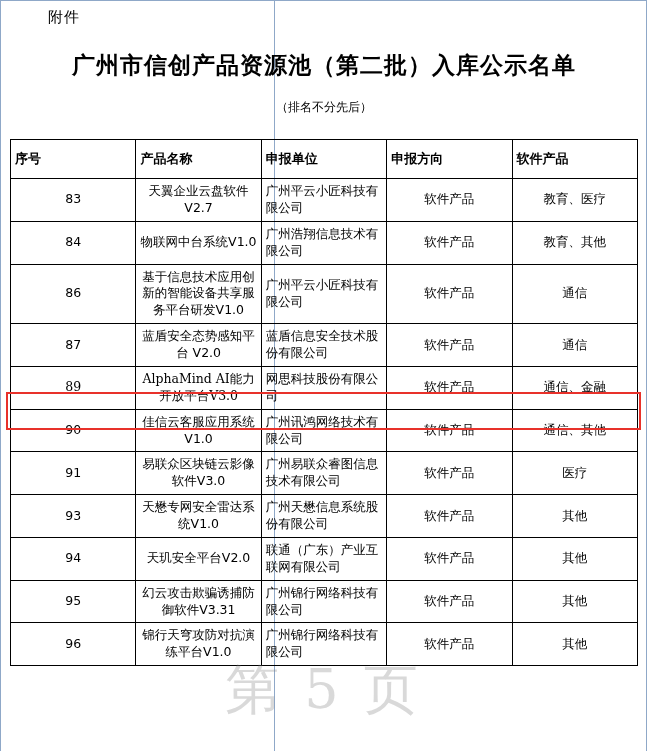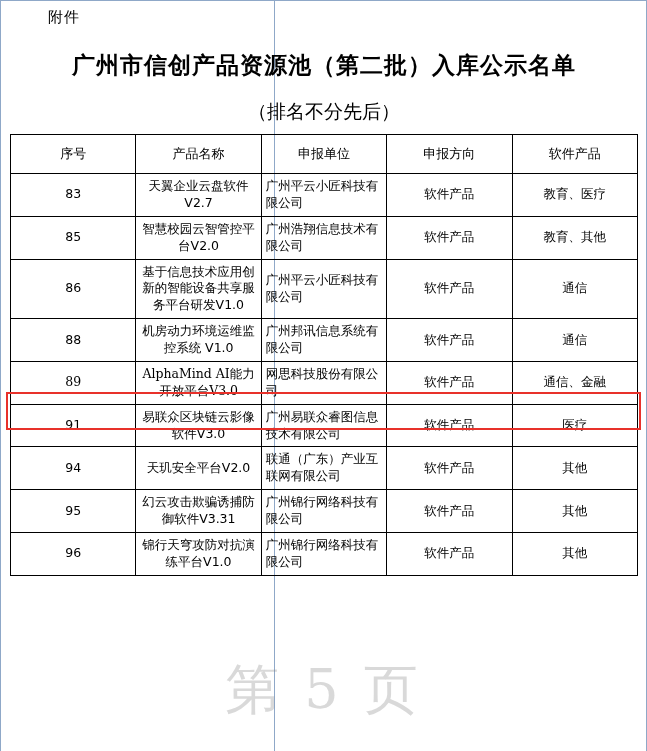--- a/index.html
+++ b/index.html
@@ -60,41 +60,41 @@
     font-size: 23px;
     font-weight: bold;
     font-family: "DejaVu Serif", "Liberation Serif", serif;
     letter-spacing: 1px;
     margin-top: 16px;
     margin-bottom: 18px;
     white-space: nowrap;
   }
   .doc-subtitle {
     text-align: center;
-    font-size: 19px;
-    font-family: "DejaVu Serif", "Liberation Serif", serif;
-    margin-bottom: 9px;
+    font-size: 12px;
+    font-family: "DejaVu Serif", "Liberation Serif", serif;
+    margin-bottom: 23px;
   }
 
   table.listing {
     border-collapse: collapse;
     width: 628px;
     table-layout: fixed;
   }
   table.listing th, table.listing td {
     border: 1px solid #000;
     font-size: 12.5px;
     font-family: "DejaVu Sans", "Liberation Sans", sans-serif;
     padding: 4px 4px;
     line-height: 1.35;
     vertical-align: middle;
   }
   table.listing th {
-    text-align: center;
-    font-weight: normal;
+    text-align: left;
+    font-weight: bold;
     font-size: 13px;
     height: 30px;
   }
   td.c-index { text-align: center; width: 34px; }
   td.c-name  { text-align: center;   width: 225px; padding-left: 6px; }
   td.c-org   { text-align: left;   width: 210px; padding-left: 6px; }
   td.c-dir   { text-align: center; width: 78px; }
   td.c-field { text-align: center; width: 79px; margin-left: 22px; }
 
   tr.row { height: 34px; }
@@ -156,55 +156,69 @@
       </thead>
       <tbody>
         <tr class="row">
           <td class="c-index">83</td>
           <td class="c-name">天翼企业云盘软件V2.7</td>
           <td class="c-org">广州平云小匠科技有限公司</td>
           <td class="c-dir">软件产品</td>
           <td class="c-field">教育、医疗</td>
         </tr>
         <tr class="row">
-          <td class="c-index">85</td>
-          <td class="c-name">智慧校园云智管控平台V2.0</td>
+          <td class="c-index">84</td>
+          <td class="c-name">物联网中台系统V1.0</td>
           <td class="c-org">广州浩翔信息技术有限公司</td>
           <td class="c-dir">软件产品</td>
           <td class="c-field">教育、其他</td>
         </tr>
         <tr class="row tall">
           <td class="c-index">86</td>
           <td class="c-name">基于信息技术应用创新的智能设备共享服务平台研发V1.0</td>
           <td class="c-org">广州平云小匠科技有限公司</td>
           <td class="c-dir">软件产品</td>
           <td class="c-field">通信</td>
         </tr>
         <tr class="row">
-          <td class="c-index">88</td>
-          <td class="c-name">机房动力环境运维监控系统 V1.0</td>
-          <td class="c-org">广州邦讯信息系统有限公司</td>
+          <td class="c-index">87</td>
+          <td class="c-name">蓝盾安全态势感知平台 V2.0</td>
+          <td class="c-org">蓝盾信息安全技术股份有限公司</td>
           <td class="c-dir">软件产品</td>
           <td class="c-field">通信</td>
         </tr>
         <tr class="row highlight">
           <td class="c-index">89</td>
           <td class="c-name">AlphaMind AI能力开放平台V3.0</td>
           <td class="c-org">网思科技股份有限公司</td>
           <td class="c-dir">软件产品</td>
           <td class="c-field">通信、金融</td>
         </tr>
         <tr class="row">
+          <td class="c-index">90</td>
+          <td class="c-name">佳信云客服应用系统V1.0</td>
+          <td class="c-org">广州讯鸿网络技术有限公司</td>
+          <td class="c-dir">软件产品</td>
+          <td class="c-field">通信、其他</td>
+        </tr>
+        <tr class="row">
           <td class="c-index">91</td>
           <td class="c-name">易联众区块链云影像软件V3.0</td>
           <td class="c-org">广州易联众睿图信息技术有限公司</td>
           <td class="c-dir">软件产品</td>
           <td class="c-field">医疗</td>
         </tr>
         <tr class="row">
+          <td class="c-index">93</td>
+          <td class="c-name">天懋专网安全雷达系统V1.0</td>
+          <td class="c-org">广州天懋信息系统股份有限公司</td>
+          <td class="c-dir">软件产品</td>
+          <td class="c-field">其他</td>
+        </tr>
+        <tr class="row">
           <td class="c-index">94</td>
           <td class="c-name">天玑安全平台V2.0</td>
           <td class="c-org">联通（广东）产业互联网有限公司</td>
           <td class="c-dir">软件产品</td>
           <td class="c-field">其他</td>
         </tr>
         <tr class="row">
           <td class="c-index">95</td>
           <td class="c-name">幻云攻击欺骗诱捕防御软件V3.31</td>
           <td class="c-org">广州锦行网络科技有限公司</td>

